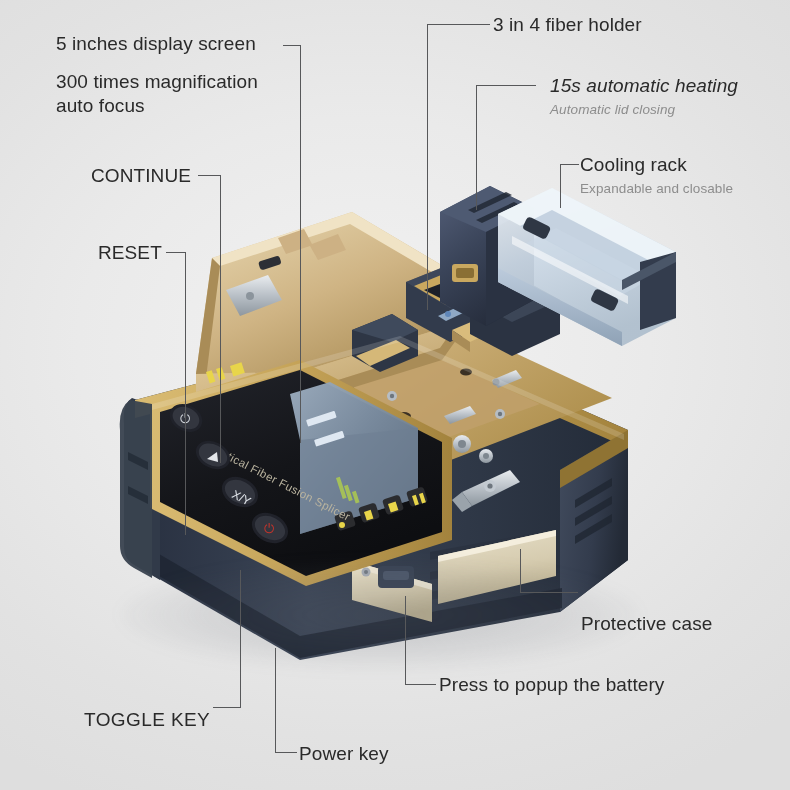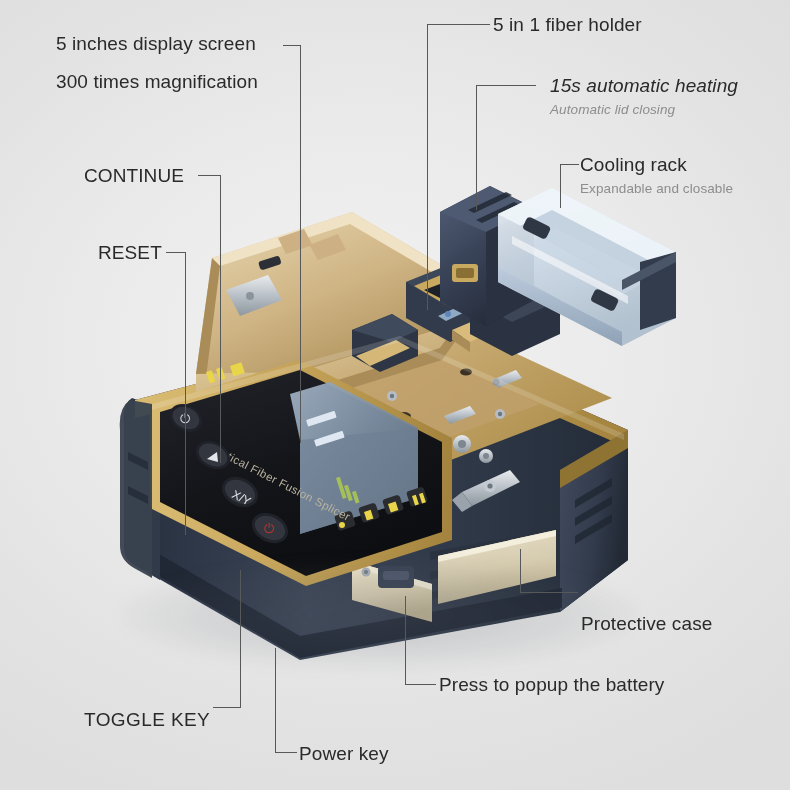--- a/index.html
+++ b/index.html
@@ -371,38 +371,39 @@
       <path d="M128,452 L148,462 L148,470 L128,460 Z" fill="#252d39" opacity="0.9"></path>
       <path d="M128,486 L148,496 L148,504 L128,494 Z" fill="#252d39" opacity="0.9"></path>
 
       <path d="M152,404 L400,336 L624,434 L624,440 L400,342 L152,410 Z" fill="#ffffff" opacity="0.16"></path>
     </svg>
   </div>
 
   <div class="callout label-main" style="left:56px; top:32px;">
     <div>5 inches display screen</div>
     <div style="margin-top:13px;text-align:center;">300 times magnification</div>
+    <div>auto focus</div>
   </div>
   <div class="lead lead-h" style="left:283px; top:45px; width:18px;"></div>
   <div class="lead lead-v" style="left:300px; top:45px; height:398px;"></div>
 
-  <div class="callout label-main" style="left:84px; top:164px;">
+  <div class="callout label-main" style="left:91px; top:164px;">
     <div>CONTINUE</div>
   </div>
   <div class="lead lead-h" style="left:198px; top:175px; width:23px;"></div>
   <div class="lead lead-v" style="left:220px; top:175px; height:288px;"></div>
 
   <div class="callout label-main" style="left:98px; top:241px;">
     <div>RESET</div>
   </div>
   <div class="lead lead-h" style="left:166px; top:252px; width:20px;"></div>
   <div class="lead lead-v" style="left:185px; top:252px; height:283px;"></div>
 
   <div class="callout label-main" style="left:493px; top:13px;">
-    <div>5 in 1 fiber holder</div>
+    <div>3 in 4 fiber holder</div>
   </div>
   <div class="lead lead-h" style="left:427px; top:24px; width:63px;"></div>
   <div class="lead lead-v" style="left:427px; top:24px; height:286px;"></div>
 
   <div class="callout" style="left:550px; top:74px;font-style:italic;">
     <div class="label-main">15s automatic heating</div>
     <div class="label-sub">Automatic lid closing</div>
   </div>
   <div class="lead lead-h" style="left:476px; top:85px; width:60px;"></div>
   <div class="lead lead-v" style="left:476px; top:85px; height:125px;"></div>

